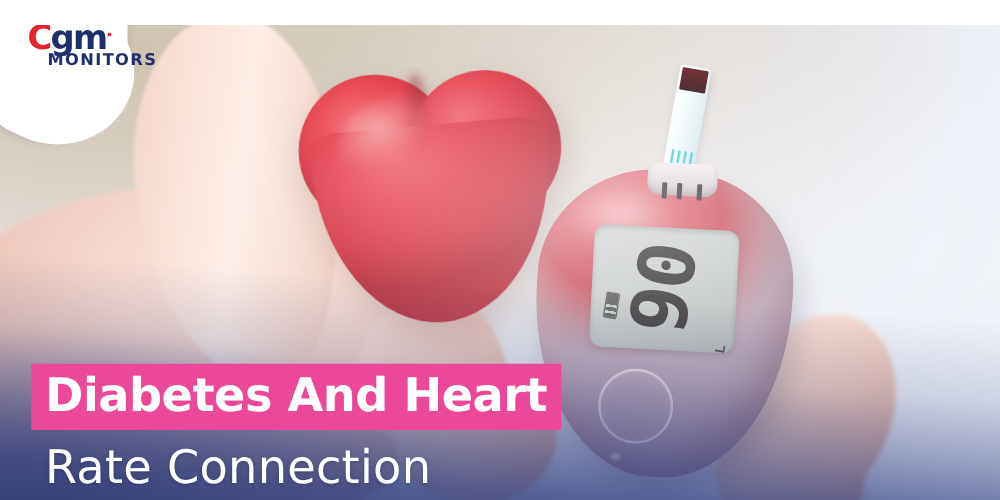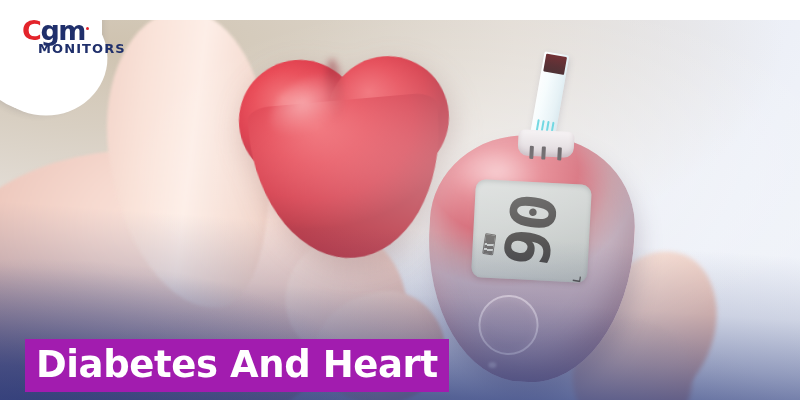--- a/index.html
+++ b/index.html
@@ -378,21 +378,21 @@
 
   
   #headline {
     position: absolute;
     left: 25px;
     bottom: 28px;
     z-index: 5;
   }
   #headline-line1 {
     display: inline-block;
-    background: #a21caf;
+    background: #ec4899;
     color: #ffffff;
     font-family: "DejaVu Sans", sans-serif;
     font-weight: 700;
     font-size: 37px;
     line-height: 1.0;
     letter-spacing: -0.4px;
     padding: 7px 11px 9px 11px;
     white-space: nowrap;
   }
   #headline-line2 {
@@ -467,15 +467,16 @@
 
   <div id="logo-badge">
     <div id="logo-inner">
       <div id="logo-word"><span id="logo-c">C</span><span id="logo-gm">gm</span><span id="logo-dot"></span></div>
       <div id="logo-sub">MONITORS</div>
     </div>
   </div>
 
   <div id="headline">
     <div id="headline-line1">Diabetes And Heart</div>
+    <div id="headline-line2">Rate Connection</div>
   </div>
 
 </div>
 
 </body></html>

